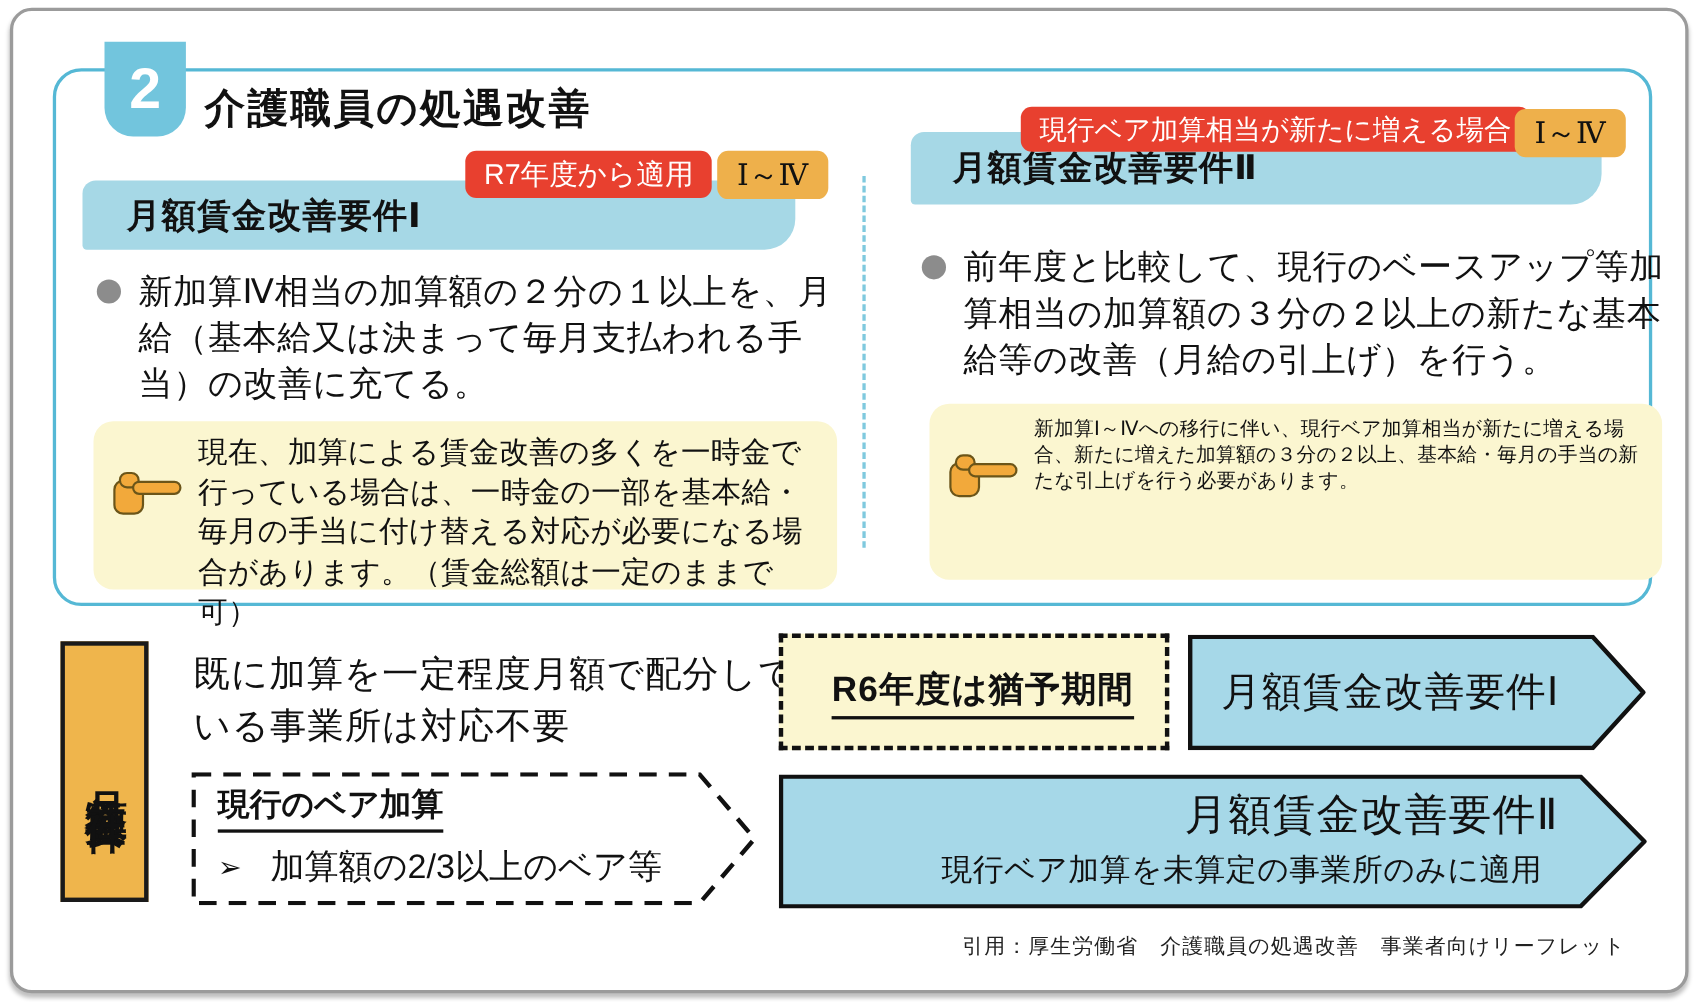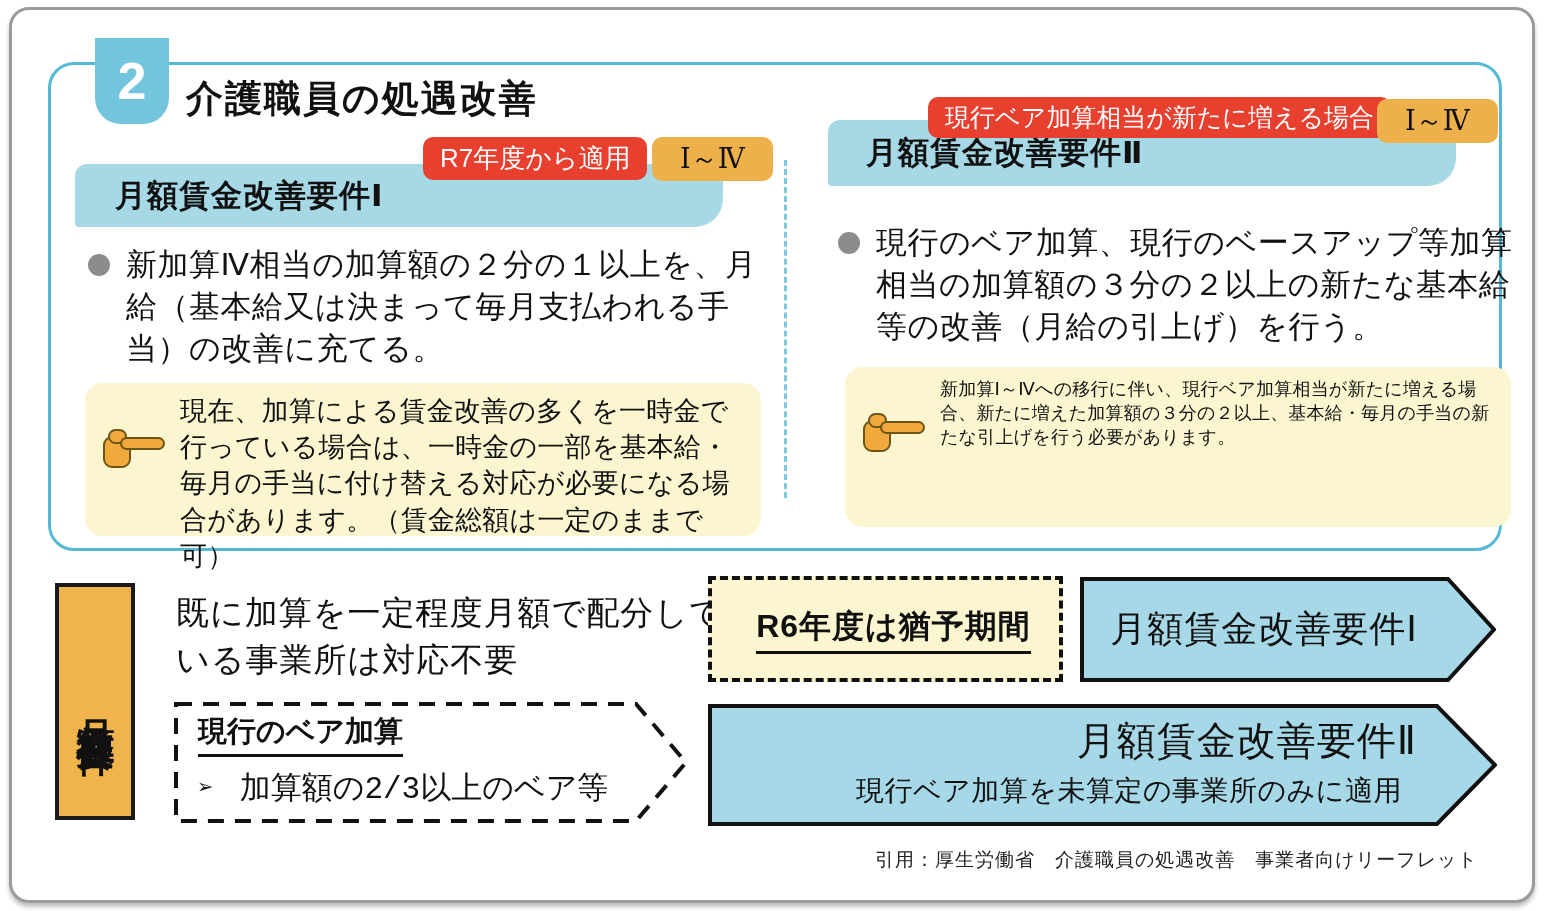--- a/index.html
+++ b/index.html
@@ -29,21 +29,21 @@
     color:#fff;font-size:52px;font-weight:bold;z-index:5;
   }
   .page-title{left:186px;top:74px;font-size:37px;font-weight:bold;letter-spacing:2px;z-index:5;}
 
   .badge-red{
     background:#e8402f;color:#fff;border-radius:10px;
     padding:4px 17px;font-size:26px;z-index:6;white-space:nowrap;
   }
   .badge-orange{
     background:#eeb04b;color:#111;border-radius:10px;
-    padding:4px 28px;font-size:27px;z-index:6;white-space:nowrap;
+    padding:4px 18px;font-size:27px;z-index:6;white-space:nowrap;
     font-family:"Liberation Serif","DejaVu Serif",serif;
   }
   .col-header{
     background:#a6d8e6;border-radius:12px 14px 28px 4px;
     display:flex;align-items:center;z-index:2;
     font-size:31px;font-weight:bold;letter-spacing:1px;
   }
   .bullet-item{display:flex;gap:16px;font-size:31px;line-height:1.36;letter-spacing:.5px;}
   .dot{flex:0 0 auto;width:22px;height:22px;border-radius:50%;background:#8c8c8c;margin-top:10px;}
   .note-box{
@@ -57,21 +57,21 @@
   .side-label{
     left:55px;top:583px;width:80px;height:237px;
     background:#efb54c;border:4px solid #1a1a1a;box-sizing:border-box;
     display:flex;align-items:center;justify-content:center;
     writing-mode:vertical-rl;text-orientation:upright;
     font-size:38px;font-weight:600;letter-spacing:4px;
   }
   .exempt-note{left:176px;top:590px;width:570px;font-size:33px;line-height:1.42;letter-spacing:1px;}
 
   .dashed-arrow{left:174px;top:702px;width:514px;height:121px;}
-  .dashed-arrow .content{position:absolute;left:24px;top:10px;font-family:Liberation Mono, monospace;}
+  .dashed-arrow .content{position:absolute;left:24px;top:10px;}
   .cb-title{font-size:29px;font-weight:bold;border-bottom:3px solid #111;display:inline-block;padding-bottom:2px;}
   .cb-row{margin-top:10px;font-size:31px;display:flex;gap:26px;align-items:center;}
   .cb-marker{font-size:26px;}
 
   .grace-box{
     left:708px;top:576px;width:355px;height:106px;box-sizing:border-box;
     background:#fbf6d0;border:4px dashed #111;
     display:flex;align-items:center;justify-content:center;
   }
   .grace-label{font-size:32px;font-weight:bold;border-bottom:3px solid #111;padding-bottom:2px;letter-spacing:1px;margin-left:16px;}
@@ -129,21 +129,21 @@
 
 <div class="abs vsep"></div>
 
 <div class="abs badge-red" style="left:928px;top:97px;font-size:25px;">現行ベア加算相当が新たに増える場合</div>
 <div class="abs badge-orange" style="left:1377px;top:99px;">Ⅰ～Ⅳ</div>
 <div class="abs col-header" style="left:828px;top:120px;width:628px;height:66px;padding-left:38px;box-sizing:border-box;">
   <span>月額賃金改善要件Ⅱ</span>
 </div>
 <div class="abs bullet-item" style="left:838px;top:222px;width:678px;">
   <span class="dot"></span>
-  <span>現行のベア加算、現行のベースアップ等加算相当の加算額の３分の２以上の新たな基本給等の改善（月給の引上げ）を行う。</span>
+  <span>前年度と比較して、現行のベースアップ等加算相当の加算額の３分の２以上の新たな基本給等の改善（月給の引上げ）を行う。</span>
 </div>
 <div class="abs note-box" style="left:845px;top:367px;width:666px;height:160px;">
   <svg class="hand" width="66" height="52" viewBox="0 0 66 52">
     <g fill="#f2a93b" stroke="#6b5519" stroke-width="2">
       <rect x="3" y="14" width="26" height="30" rx="8"></rect>
       <rect x="8" y="7" width="17" height="13" rx="6.5"></rect>
       <rect x="20" y="15" width="43" height="11" rx="5.5"></rect>
     </g>
   </svg>
   <div class="note-text" style="font-size:18px;">新加算Ⅰ～Ⅳへの移行に伴い、現行ベア加算相当が新たに増える場合、新たに増えた加算額の３分の２以上、基本給・毎月の手当の新たな引上げを行う必要があります。</div>

